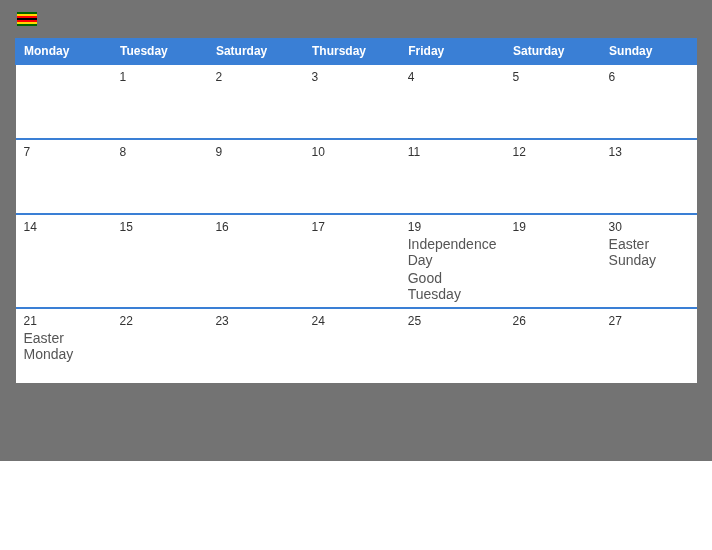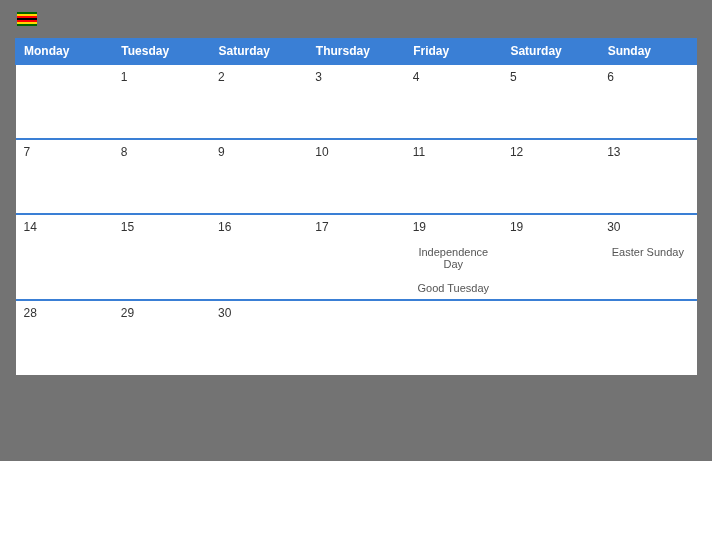--- a/index.html
+++ b/index.html
@@ -54,25 +54,24 @@
       height: 75px;
       font-size: 12px;
       background: #fff;
     }
     .day-num {
       font-size: 12px;
       color: #333;
       display: block;
     }
     .holiday {
-      font-size: 11px;
+      font-size: 14px;
       color: #555;
       display: block;
-      margin-top: 12px;
-      text-align: center;
+      margin-top: 2px;
     }
     .logo-row {
       display: flex;
       align-items: center;
     }
     .logo-text-general {
       font-size: 15px;
       font-weight: bold;
       color: #444;
     }
@@ -189,28 +188,37 @@
           <td>
             <span class="day-num">19</span>
           </td>
           <td>
             <span class="day-num">30</span>
             <span class="holiday">Easter Sunday</span>
           </td>
         </tr>
         <tr>
           <td>
-            <span class="day-num">28</span>
-          </td>
-          <td>
-            <span class="day-num">29</span>
-          </td>
-          <td>
-            <span class="day-num">30</span>
-          </td>
-          <td></td>
-          <td></td>
-          <td></td>
-          <td></td>
+            <span class="day-num">21</span>
+            <span class="holiday">Easter Monday</span>
+          </td>
+          <td>
+            <span class="day-num">22</span>
+          </td>
+          <td>
+            <span class="day-num">23</span>
+          </td>
+          <td>
+            <span class="day-num">24</span>
+          </td>
+          <td>
+            <span class="day-num">25</span>
+          </td>
+          <td>
+            <span class="day-num">26</span>
+          </td>
+          <td>
+            <span class="day-num">27</span>
+          </td>
         </tr>
       </tbody>
   </table>
 </div>
 
 </body></html>

